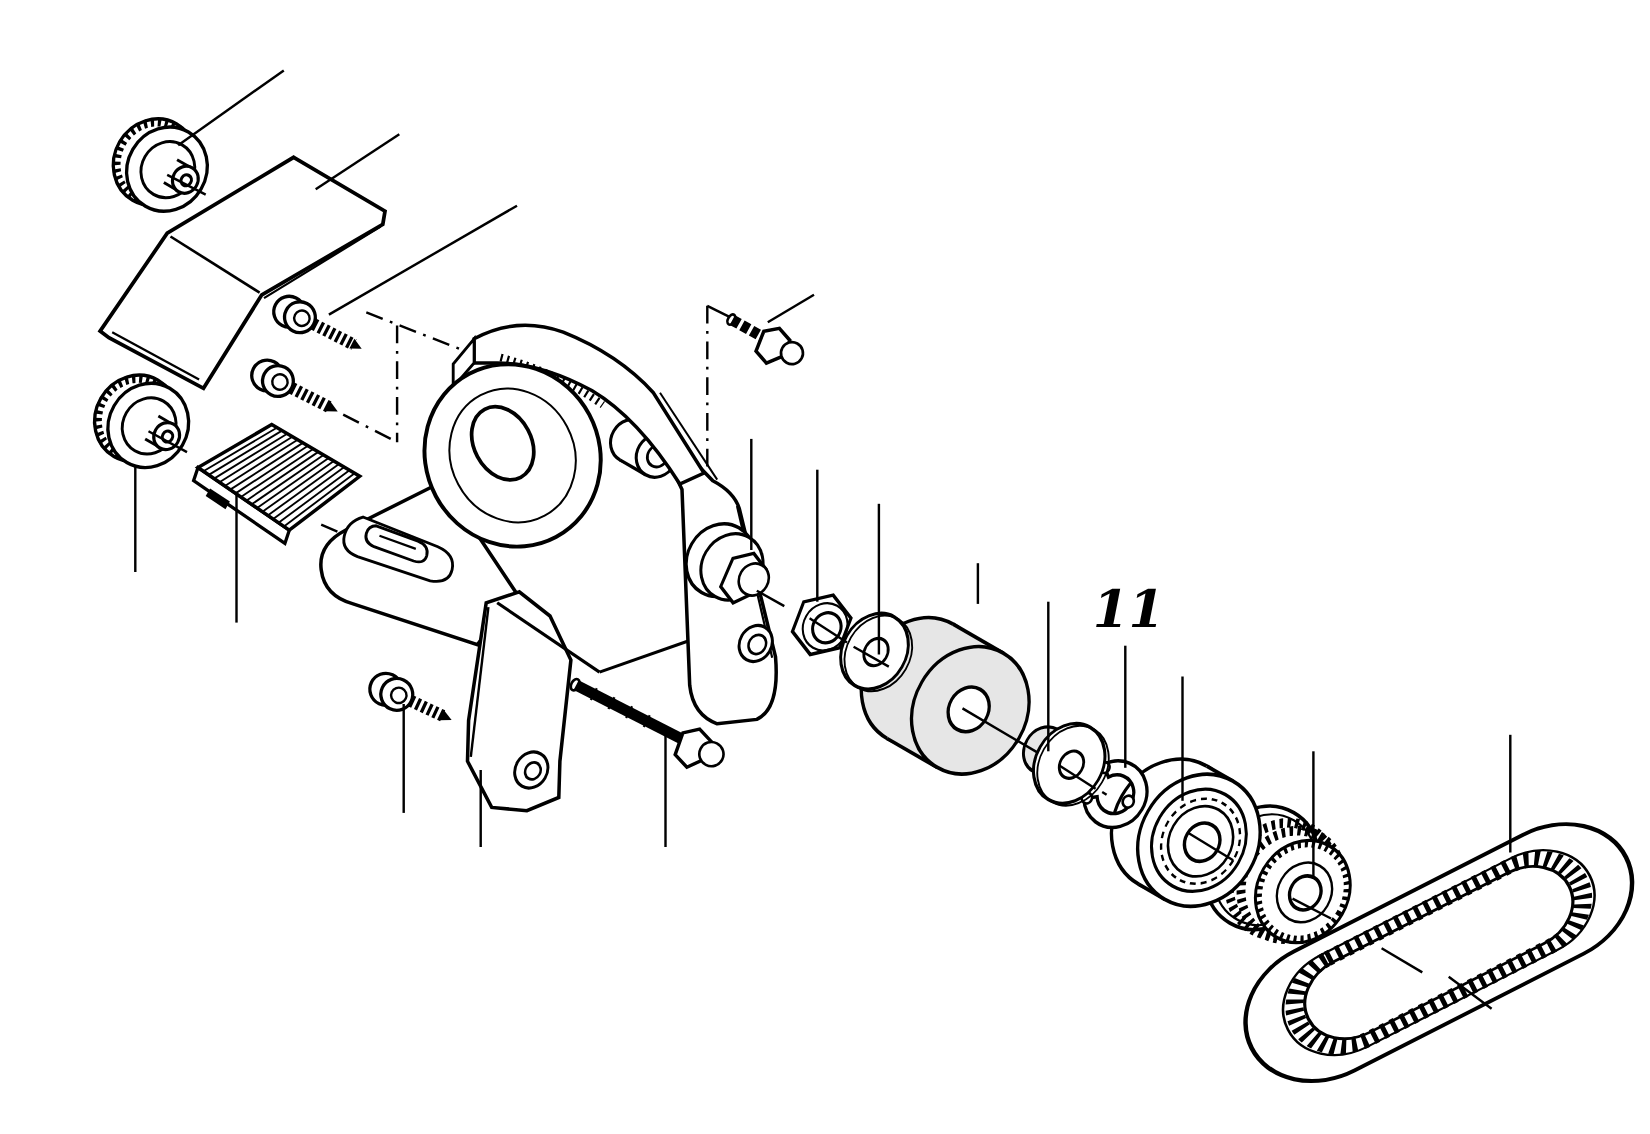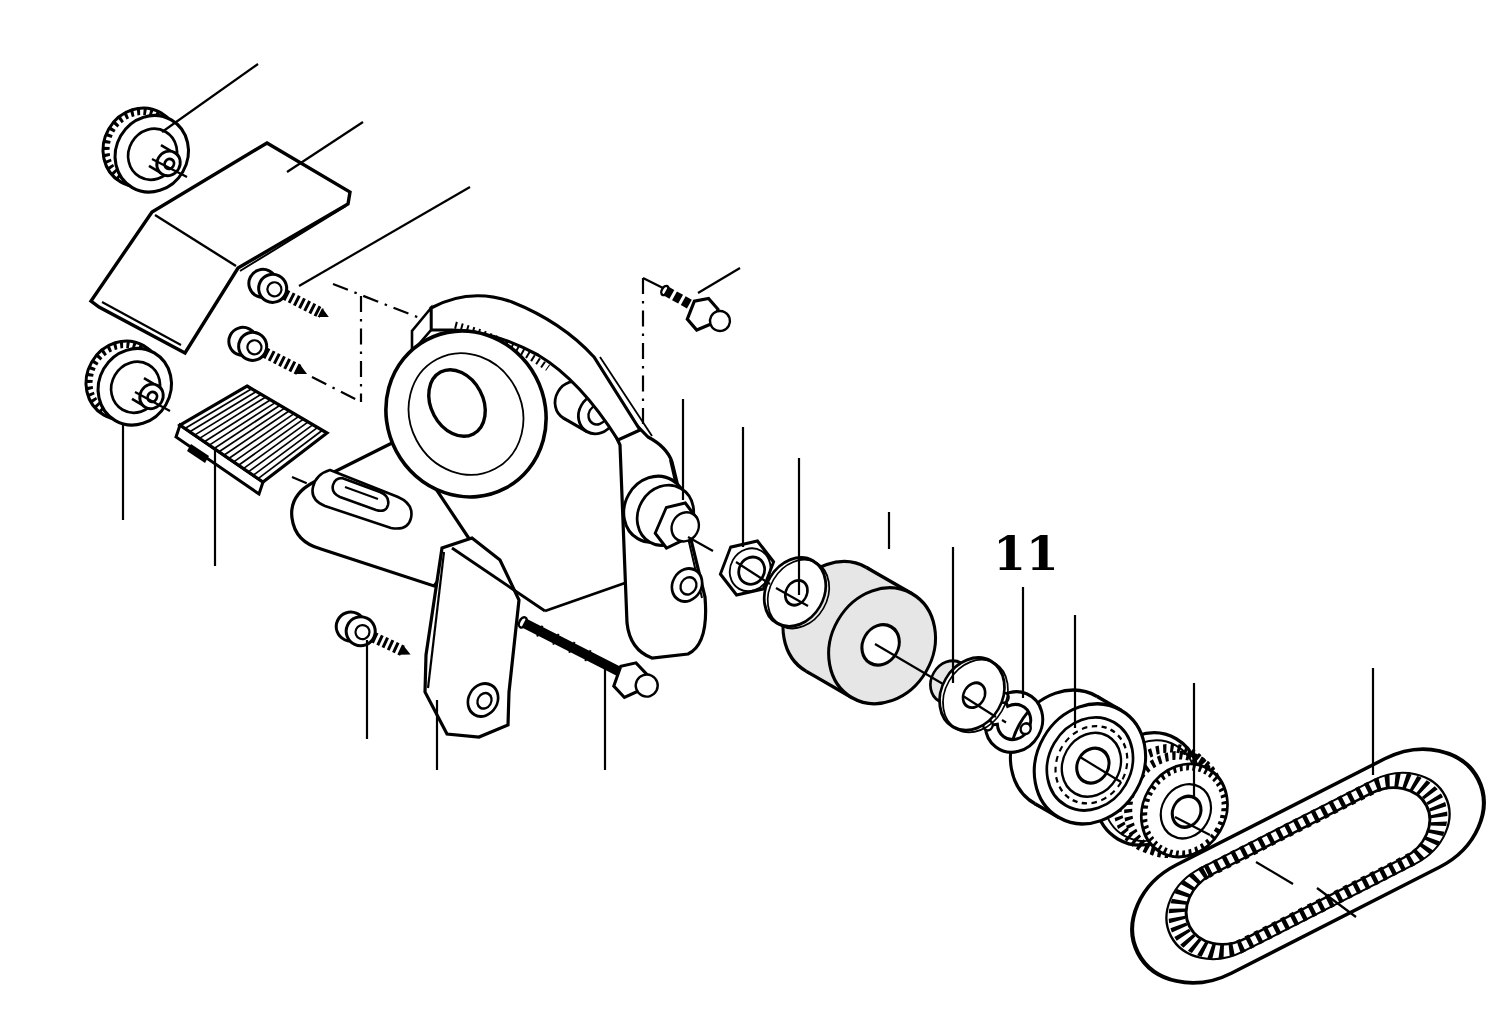--- a/index.html
+++ b/index.html
@@ -1,17 +1,17 @@
 <!DOCTYPE html>
 <html><head>
 <meta charset="utf-8">
 <style>
   html,body{margin:0;padding:0;background:#ffffff;}
   .canvas{position:relative;width:1500px;height:1031px;background:#eab308;overflow:hidden;
-          font-family:"DejaVu Sans", sans-serif;}
+          font-family:"DejaVu Sans", sans-serif;font-style:italic;}
   svg{display:block;}
   .callout-text{font-family:"DejaVu Serif","Liberation Serif",serif;font-weight:bold;
                 font-size:47px;fill:#000;}
 </style>
 </head>
 <body>
 
 <div class="canvas">
 <svg width="1500" height="1031" viewBox="0 0 1500 1031">
   <rect x="0" y="0" width="1500" height="1031" fill="#ffffff"></rect>

